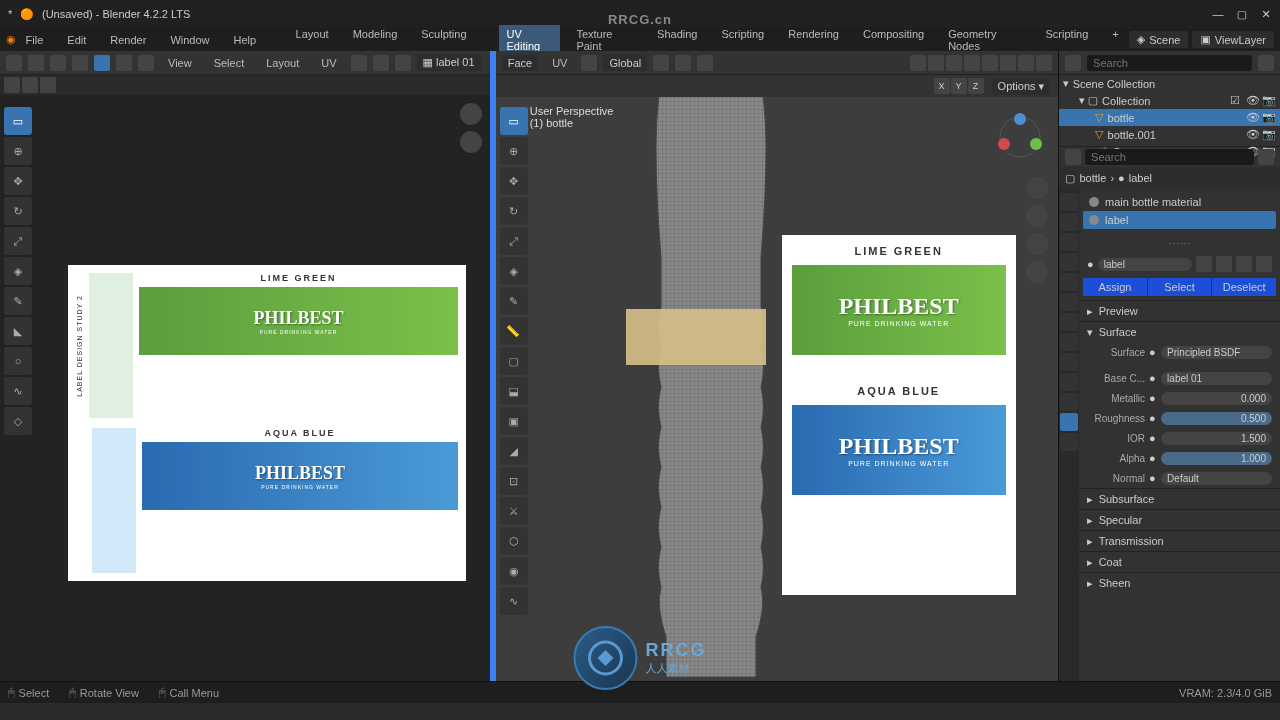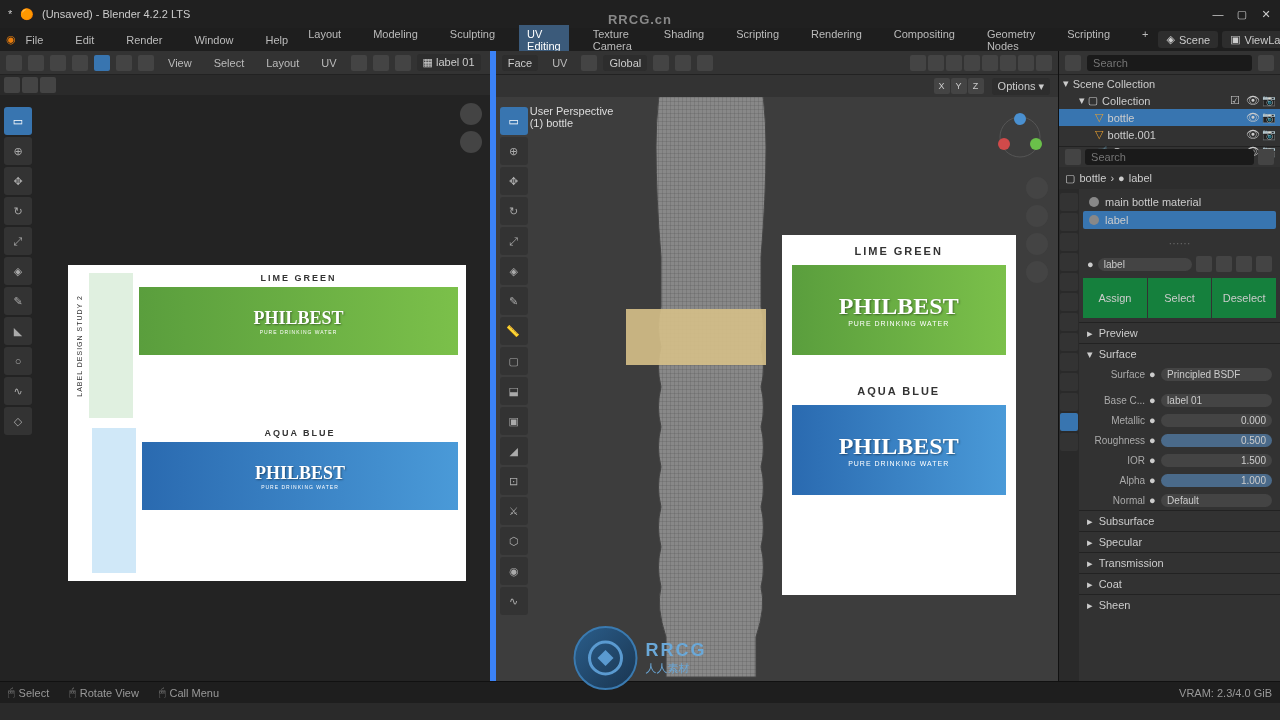--- a/index.html
+++ b/index.html
@@ -2,23 +2,23 @@
 <html><head>
 <meta charset="utf-8">
 <style>
 * { margin: 0; padding: 0; box-sizing: border-box; font-family: -apple-system, 'Segoe UI', sans-serif; font-size: 11px; }
 body { background: #2a2a2a; color: #ccc; width: 1280px; height: 720px; overflow: hidden; position: relative; }
 .titlebar { height: 28px; background: #202020; display: flex; align-items: center; padding: 0 8px; justify-content: space-between; }
 .titlebar-left { display: flex; align-items: center; gap: 8px; }
 .titlebar-right { display: flex; align-items: center; gap: 12px; }
 .win-btn { width: 12px; height: 12px; display: flex; align-items: center; justify-content: center; cursor: pointer; }
 .menubar { height: 23px; background: #1e1e1e; display: flex; align-items: center; padding: 0 6px; gap: 2px; }
-.menu-group { display: flex; gap: 16px; }
+.menu-group { display: flex; gap: 8px; }
 .menu-item { padding: 3px 8px; cursor: pointer; color: #bbb; }
-.menu-item.active { background: #3b5a7a; color: #fff; }
+.menu-item.active { background: #3b5a7a; color: #fff; margin-left: 16px; }
 .menu-right { margin-left: auto; display: flex; align-items: center; gap: 4px; }
 .scene-btn { background: #2d2d2d; padding: 2px 8px; border-radius: 3px; display: flex; align-items: center; gap: 4px; }
 .main { display: flex; height: 630px; }
 .uv-panel { width: 538px; background: #2a2a2a; border-right: 6px solid #3b82f6; display: flex; flex-direction: column; position: relative; }
 .vp-panel { width: 612px; background: #393939; border-right: 1px solid #111; position: relative; display: flex; flex-direction: column; }
 .right-panel { width: 240px; background: #323232; display: flex; flex-direction: column; }
 .panel-header { height: 24px; background: #333; border-bottom: 1px solid #222; display: flex; align-items: center; padding: 0 6px; gap: 6px; }
 .sel-mode { width: 16px; height: 16px; background: #444; border-radius: 2px; }
 .sel-mode.active { background: #3875b0; }
 .dropdown { background: #2d2d2d; padding: 2px 6px; border-radius: 3px; }
@@ -47,21 +47,21 @@
 .props-tab.active { background: #3875b0; }
 .props-content { flex: 1; overflow-y: auto; }
 .breadcrumb { height: 22px; background: #2d2d2d; display: flex; align-items: center; padding: 0 6px; gap: 4px; font-size: 11px; }
 .search-bar { height: 20px; display: flex; align-items: center; padding: 0 6px; gap: 4px; }
 .search-input { flex: 1; background: #1a1a1a; border: none; color: #888; padding: 2px 6px; border-radius: 3px; }
 .mat-list { padding: 4px; }
 .mat-slot { height: 18px; display: flex; align-items: center; padding: 0 6px; gap: 6px; border-radius: 2px; }
 .mat-slot.selected { background: #3875b0; }
 .mat-dot { width: 10px; height: 10px; border-radius: 5px; background: #888; }
 .mat-buttons { display: flex; gap: 1px; padding: 4px; }
-.mat-btn { flex: 1; background: #15803d; text-align: center; padding: 14px 0; }
+.mat-btn { flex: 1; background: #1d4ed8; text-align: center; padding: 3px 0; }
 .prop-section { border-top: 1px solid #222; }
 .prop-header { height: 20px; display: flex; align-items: center; padding: 0 8px; gap: 6px; cursor: pointer; }
 .prop-row { height: 20px; display: flex; align-items: center; padding: 0 8px; gap: 4px; }
 .prop-label { width: 58px; text-align: right; font-size: 10px; color: #aaa; }
 .prop-value { flex: 1; background: #444; padding: 1px 6px; border-radius: 8px; text-align: right; font-size: 10px; }
 .prop-value.blue { background: #4a6a8a; }
 .statusbar { height: 22px; background: #1e1e1e; display: flex; align-items: center; padding: 0 8px; gap: 20px; border-top: 1px solid #111; }
 .status-item { display: flex; align-items: center; gap: 4px; color: #999; }
 .status-right { margin-left: auto; }
 .icon-row { height: 20px; display: flex; align-items: center; padding: 0 4px; gap: 2px; }
@@ -112,21 +112,21 @@
     <span class="menu-item">Render</span>
     <span class="menu-item">Window</span>
     <span class="menu-item">Help</span>
   </div>
   <div style="width:20px;"></div>
   <div class="menu-group">
     <span class="menu-item">Layout</span>
     <span class="menu-item">Modeling</span>
     <span class="menu-item">Sculpting</span>
     <span class="menu-item active">UV Editing</span>
-    <span class="menu-item">Texture Camera</span>
+    <span class="menu-item">Texture Paint</span>
     <span class="menu-item">Shading</span>
     <span class="menu-item">Scripting</span>
     <span class="menu-item">Rendering</span>
     <span class="menu-item">Compositing</span>
     <span class="menu-item">Geometry Nodes</span>
     <span class="menu-item">Scripting</span>
     <span class="menu-item">+</span>
   </div>
   <div class="menu-right">
     <div class="scene-btn">

